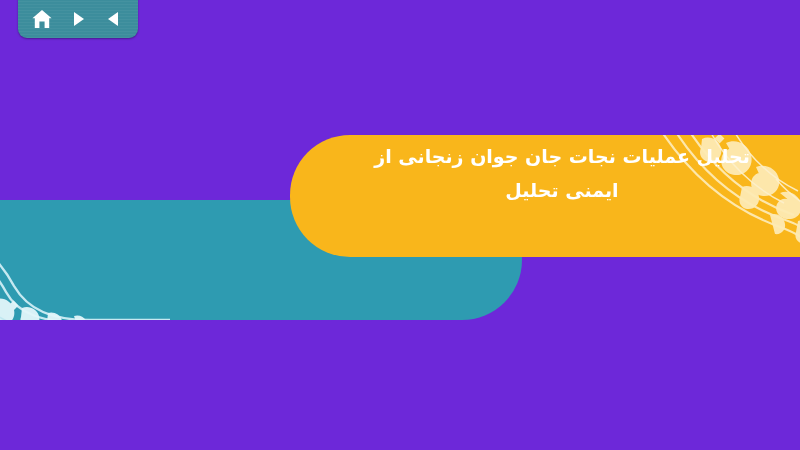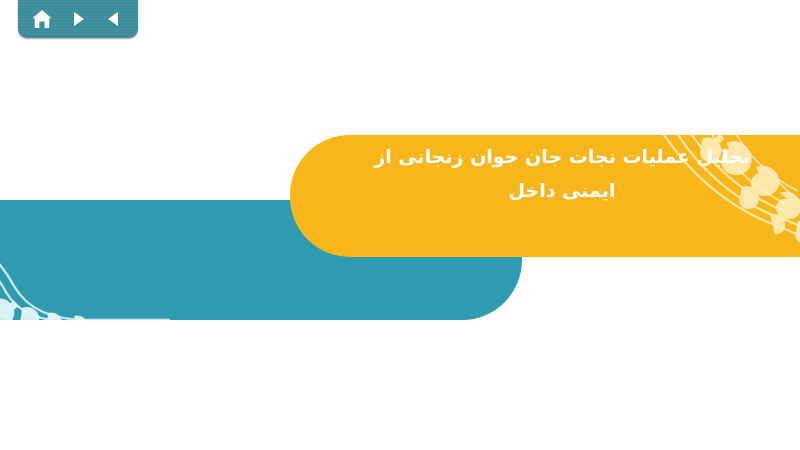--- a/index.html
+++ b/index.html
@@ -13,21 +13,21 @@
     height: 450px;
     overflow: hidden;
     position: relative;
     font-family: "DejaVu Sans", "Liberation Sans", sans-serif;
   }
 
   
   .stage {
     position: absolute;
     inset: 0;
-    background: #ffffff;
+    background: #6d28d9;
     overflow: hidden;
   }
 
   
   .navbar {
     position: absolute;
     left: 18px;
     top: -14px;
     width: 120px;
     height: 52px;
@@ -186,21 +186,21 @@
       </g>
       <g fill="none" stroke="#fdf0cc" stroke-width="1.5" opacity="0.9">
         <path d="M80 -4 c16 30 42 56 74 72"></path>
         <path d="M104 -4 c14 24 36 46 64 60"></path>
         <path d="M146 44 c12 14 28 26 44 34"></path>
       </g>
     </svg>
 
     <div class="title-block">
       <div class="title-line">تحلیل عملیات نجات جان جوان زنجانی از</div>
-      <div class="title-line">ایمنی داخل</div>
+      <div class="title-line">ایمنی تحلیل</div>
     </div>
   </div>
 
   <div class="navbar">
     <div class="nav-btn">
       <svg width="18" height="18" viewBox="0 0 18 18">
         <path d="M13 2 L13 16 L3 9 Z" fill="#ffffff"></path>
       </svg>
     </div>
     <div class="nav-btn">

